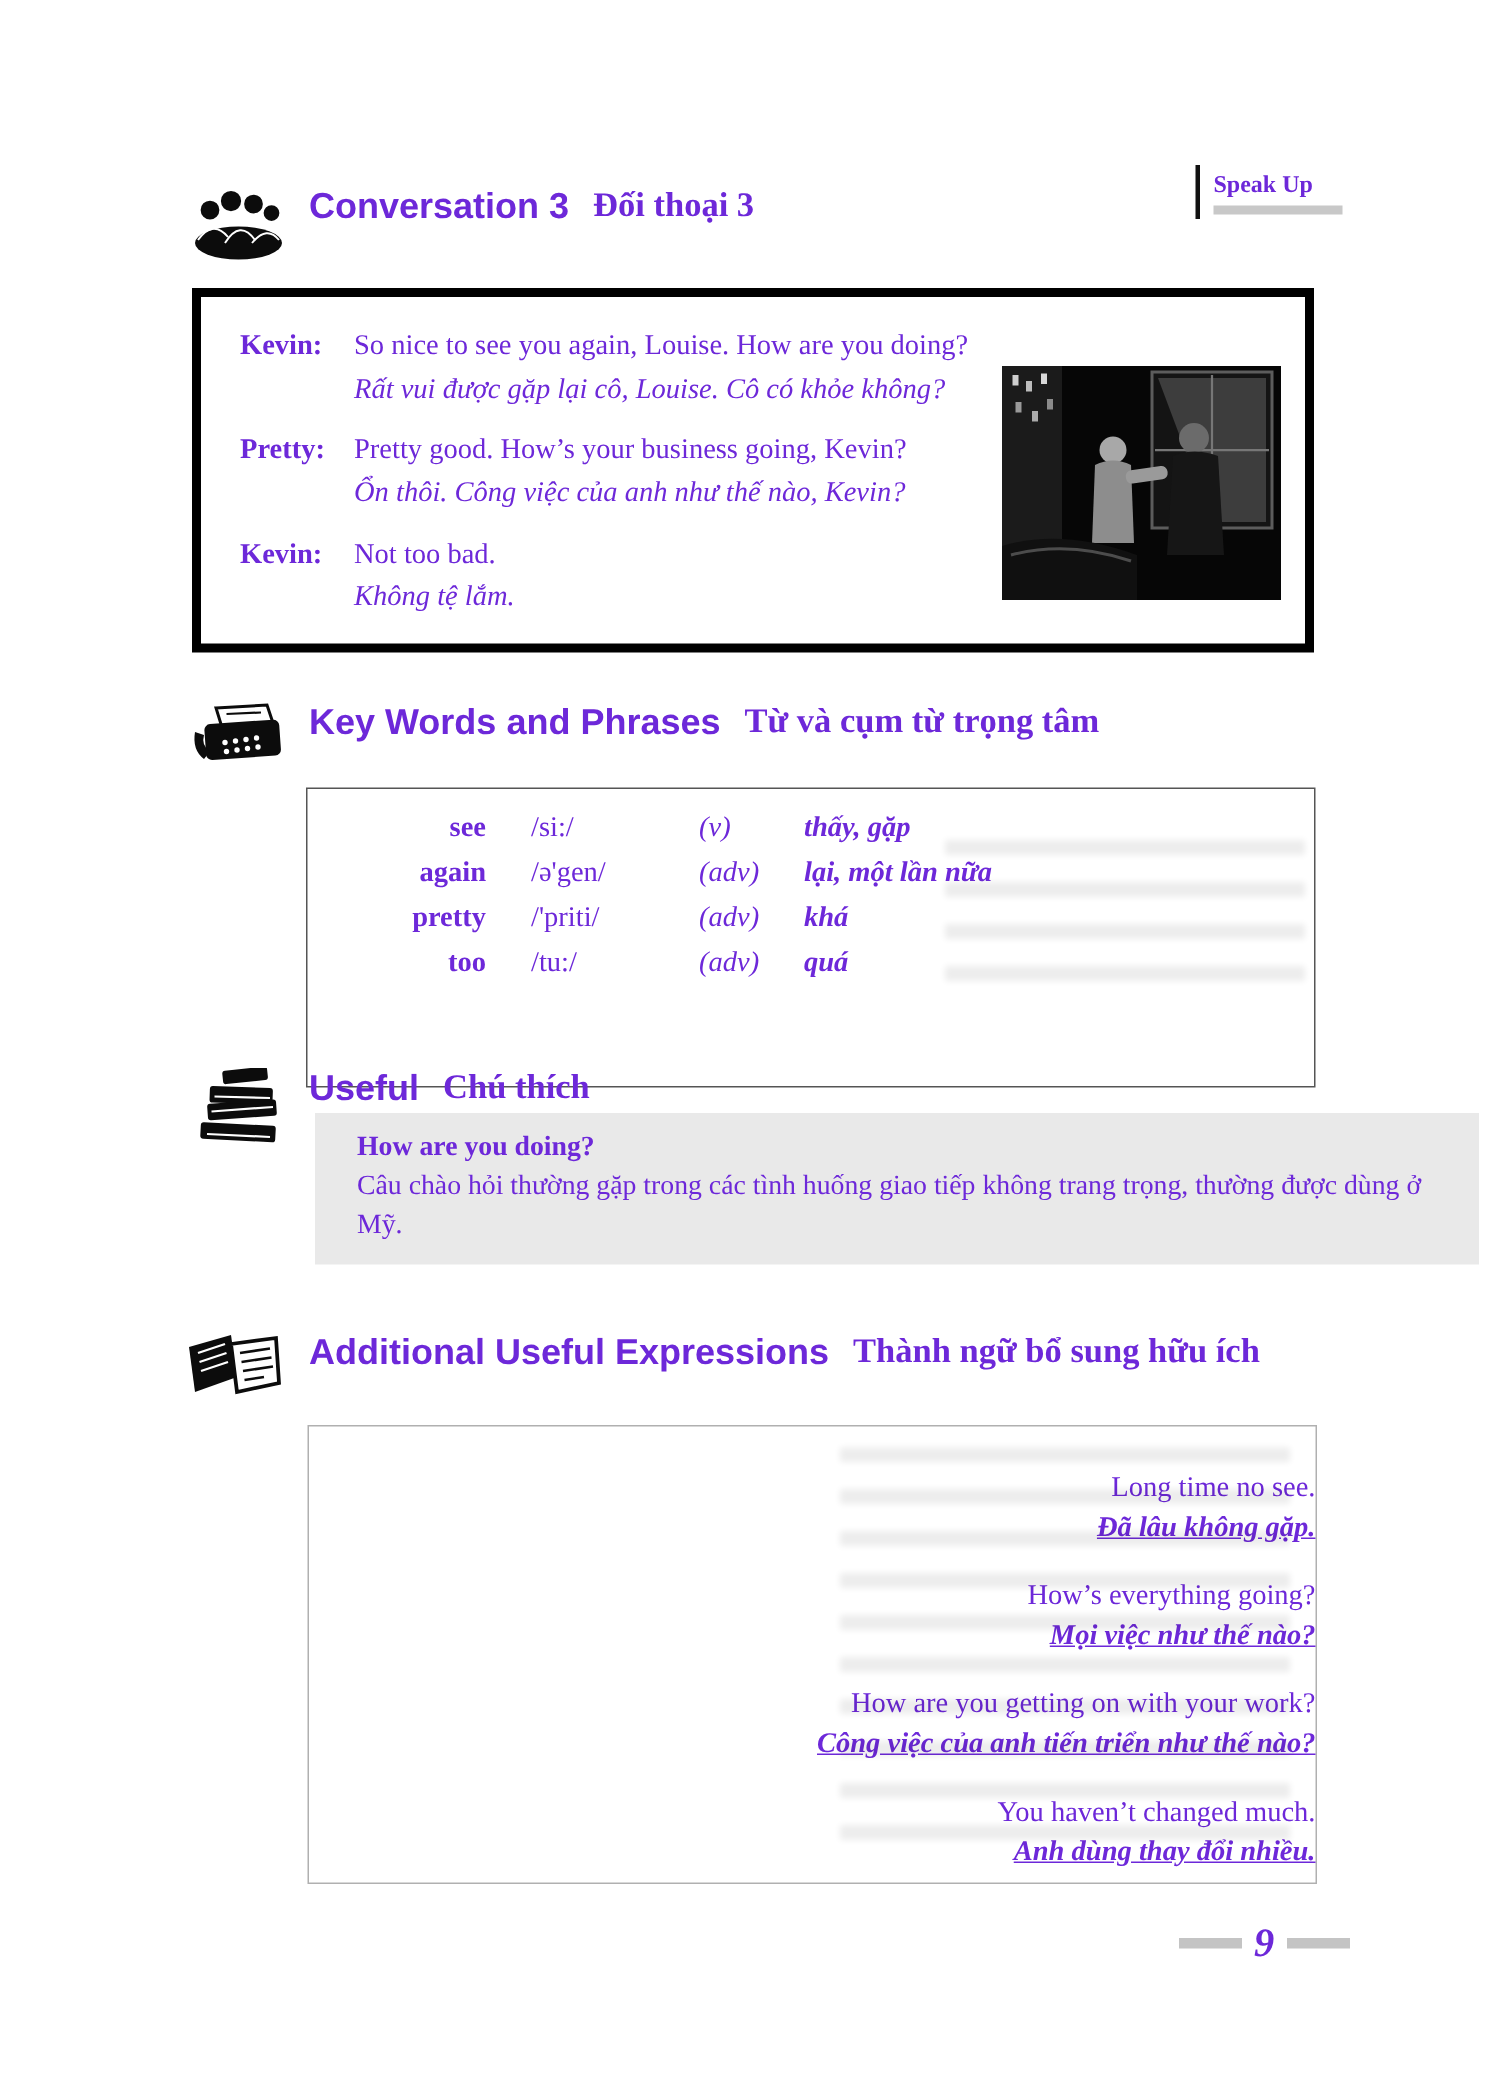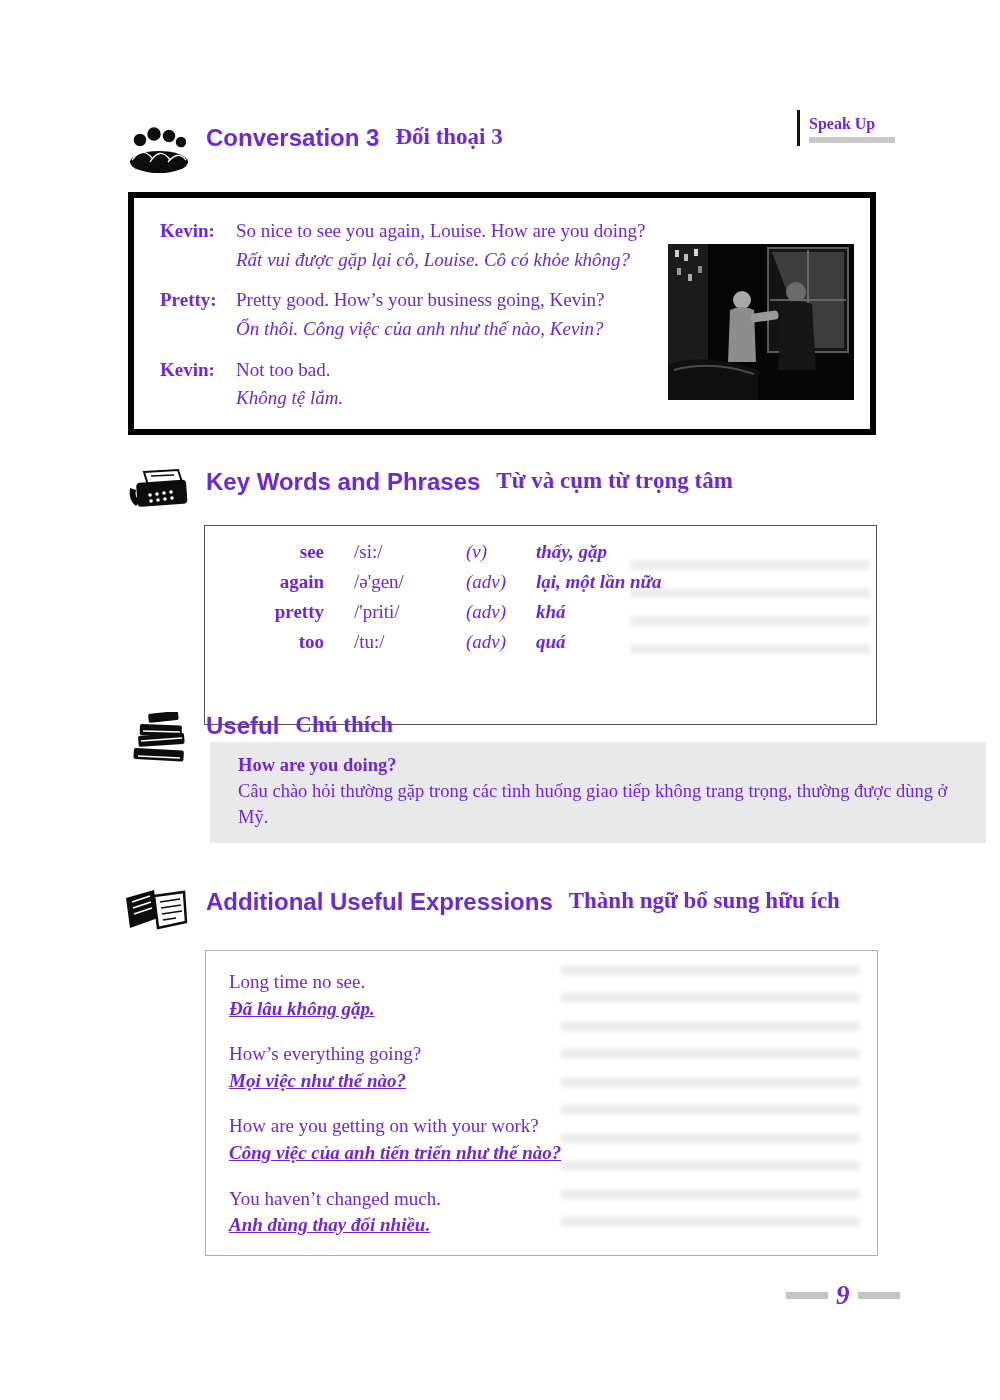--- a/index.html
+++ b/index.html
@@ -50,21 +50,21 @@
   .notes-box{
     position:absolute;left:210px;top:742px;width:776px;box-sizing:border-box;
     background:#e9e9e9;padding:11px 14px 12px 28px;display:flex;
     font-size:18.5px;line-height:1.4;flex-direction:column;
   }
   .notes-term{flex:none;font-weight:bold;margin-right:9px;white-space:nowrap;}
 
   
   .expr-box{
     position:absolute;left:205px;top:950px;width:673px;height:306px;
-    border:1px solid #b0b0b0;box-sizing:border-box;padding:18px 0 0 23px;
+    border:1px solid #b0b0b0;box-sizing:border-box;padding:28px 0 0 23px;text-align:right;
   }
   .expr-item{margin-bottom:19px;font-size:19px;line-height:1.4;}
   .expr-vi{font-weight:bold;font-style:italic;text-decoration:underline;}
 
   
   .pagenum-wrap{position:absolute;left:786px;top:1280px;display:flex;align-items:center;}
   .pagenum-bar{width:42px;height:7px;background:#c4c4c4;}
   .pagenum{font-style:italic;font-size:27px;font-weight:bold;margin:0 8px;font-family:"Liberation Serif",serif;}
 
   

